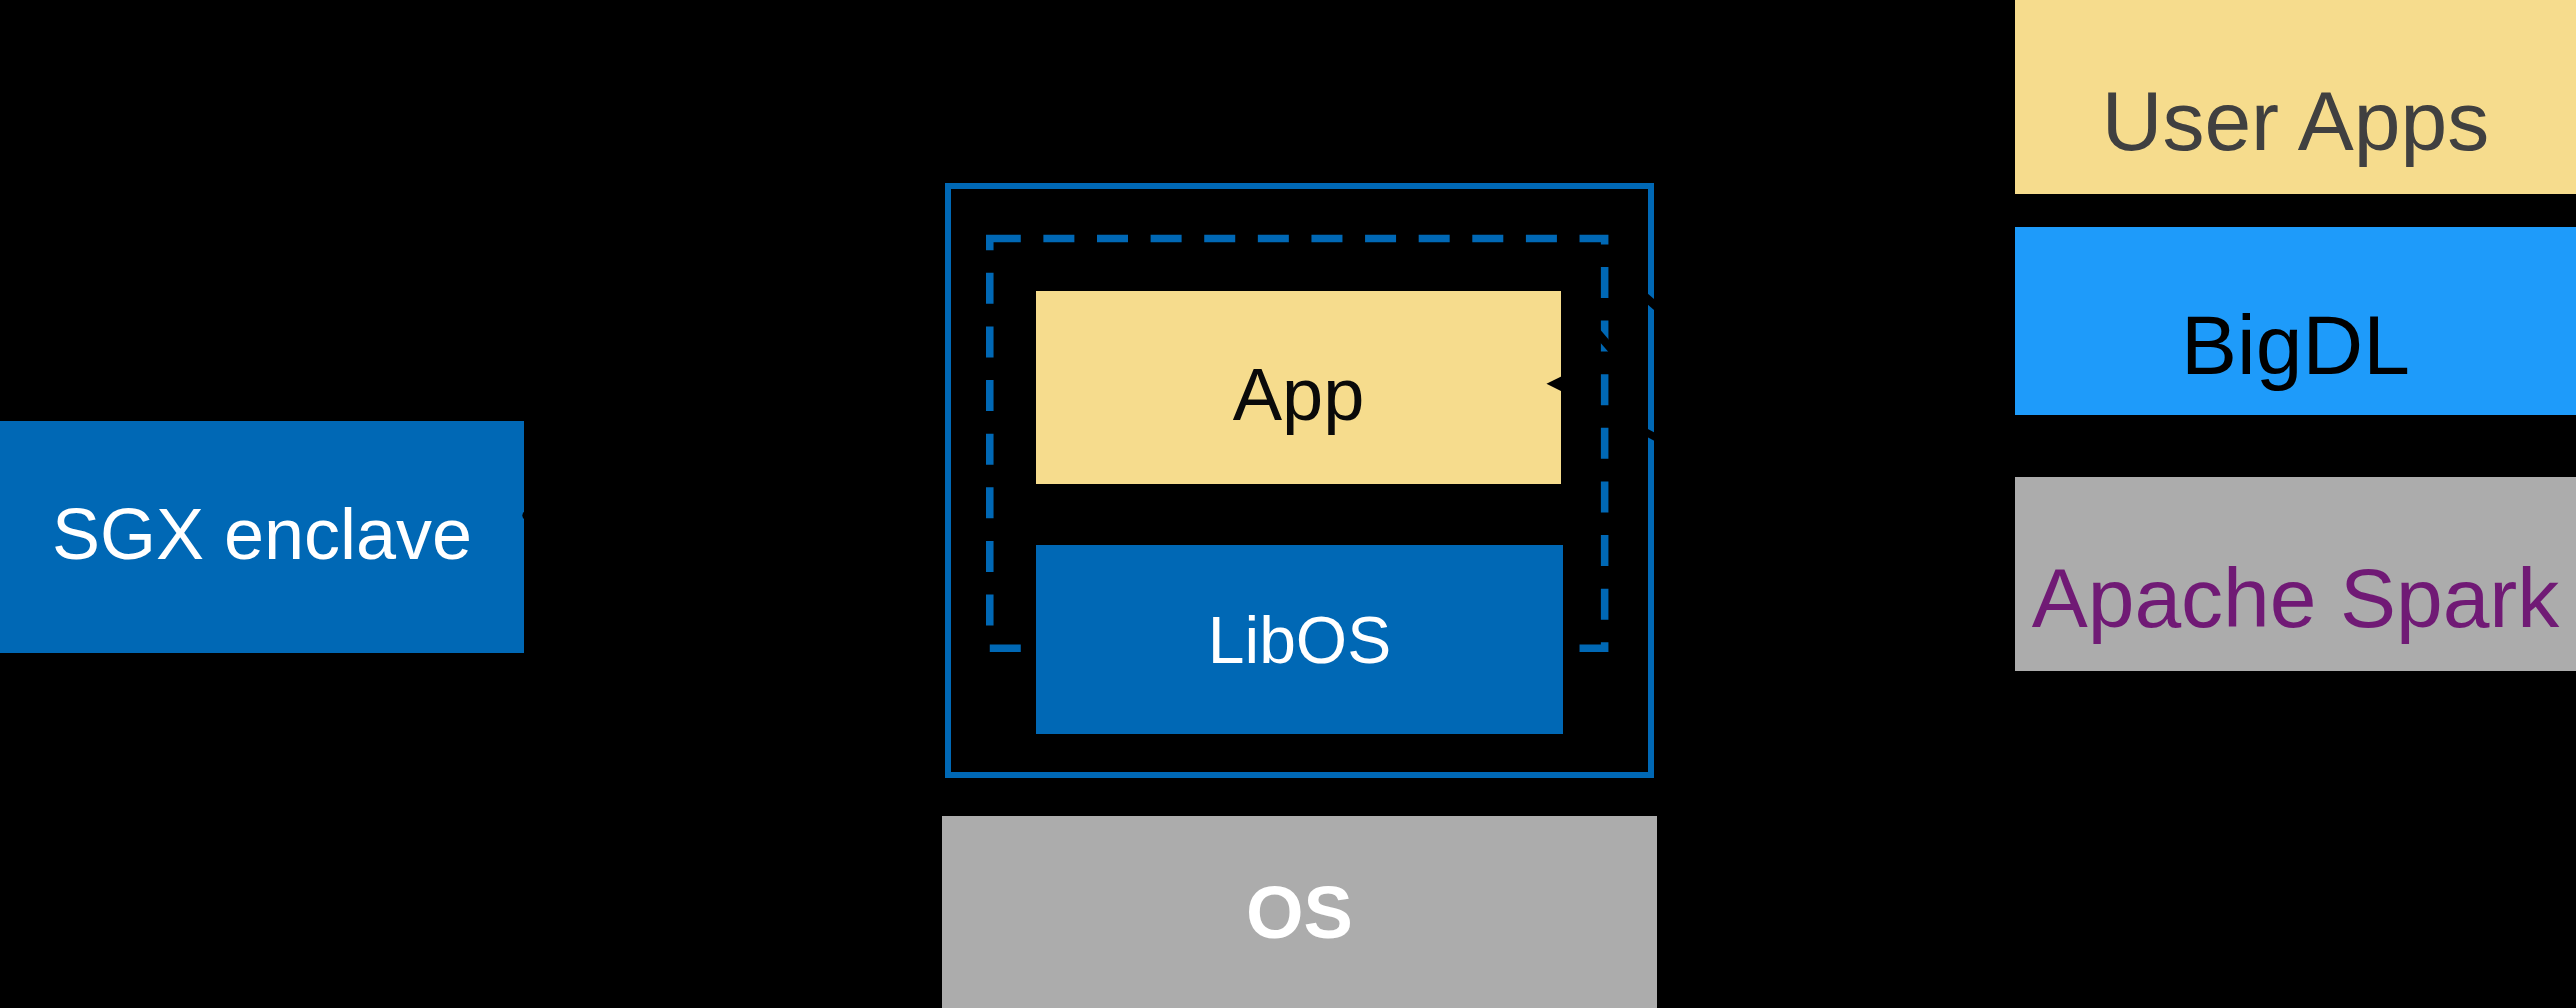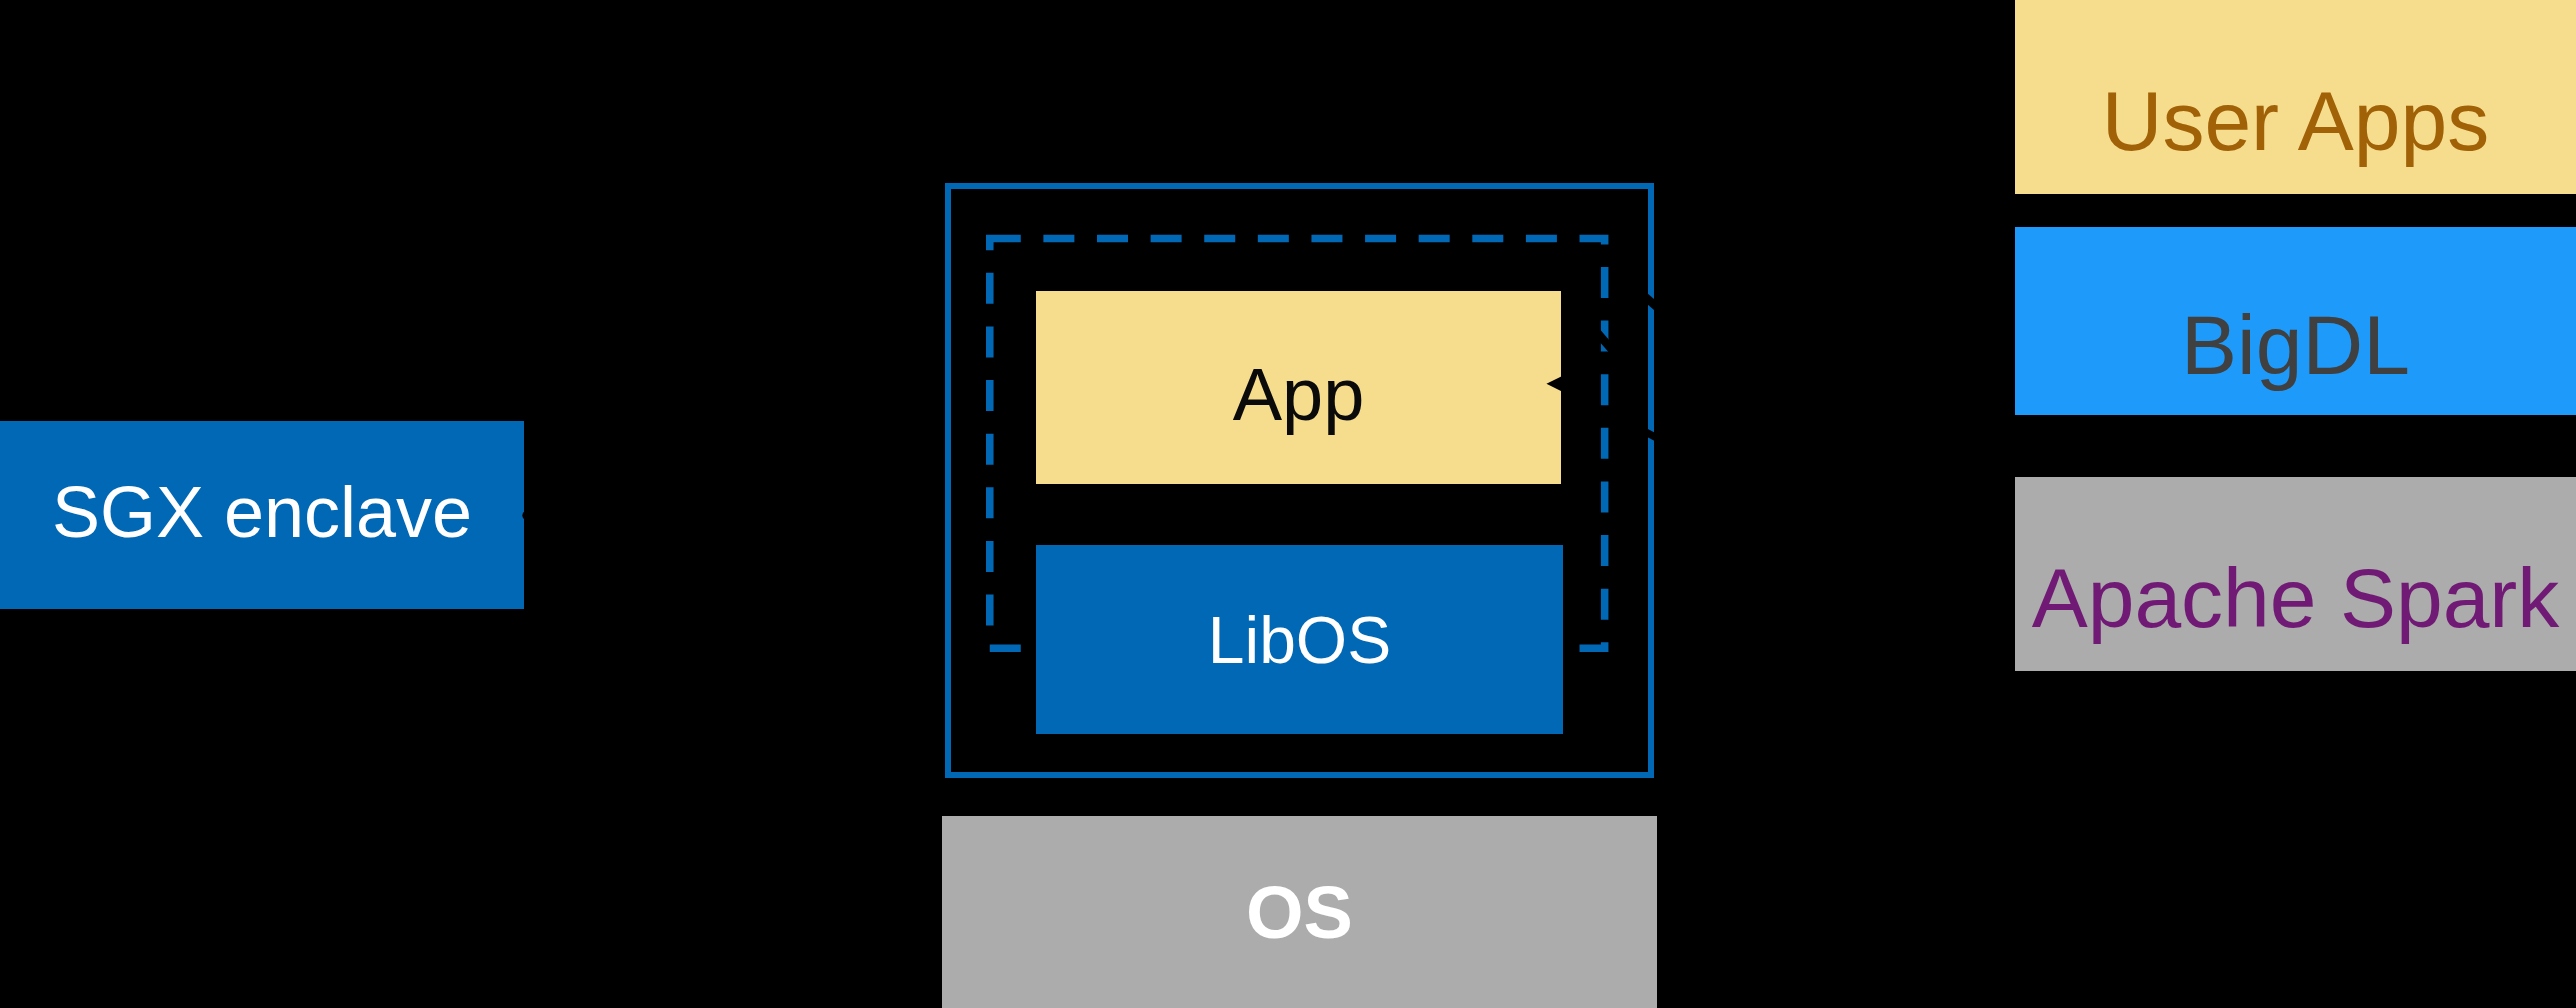--- a/index.html
+++ b/index.html
@@ -29,21 +29,21 @@
     box-sizing: border-box;
   }
   .box .label {
     white-space: nowrap;
     line-height: 1;
   }
 
   
   .sgx {
     left: 0px; top: 421px;
-    width: 524px; height: 188px;
+    width: 524px; height: 232px;
     background: #0068B5;
   }
   .sgx .label { color: #FFFFFF; font-size: 72px; transform: translateY(-3.4px); }
 
   
   .outer {
     left: 945px; top: 183px;
     width: 709px; height: 595px;
     border: 6.7px solid #0068B5;
     background: transparent;
@@ -77,29 +77,29 @@
   }
   .os .label { color: #FFFFFF; font-size: 74px; font-weight: bold; }
 
   
   .user-apps {
     left: 2015px; top: 0px;
     width: 561px; height: 194px;
     background: #F6DC8D;
     z-index: 2;
   }
-  .user-apps .label { color: #a16207; font-size: 84px; transform: translateY(23.5px); }
+  .user-apps .label { color: #404040; font-size: 84px; transform: translateY(23.5px); }
 
   .bigdl {
     left: 2015px; top: 227px;
     width: 561px; height: 188px;
     background: #1E9BFA;
     z-index: 2;
   }
-  .bigdl .label { color: #404040; font-size: 84px; transform: translateY(23.5px); }
+  .bigdl .label { color: #000000; font-size: 84px; transform: translateY(23.5px); }
 
   .spark {
     left: 2015px; top: 477px;
     width: 561px; height: 194px;
     background: #ACACAC;
     z-index: 2;
   }
   .spark .label { color: #701a75; font-size: 84px; transform: translateY(23.5px); }
 
   .under-layer { z-index: 1; }

